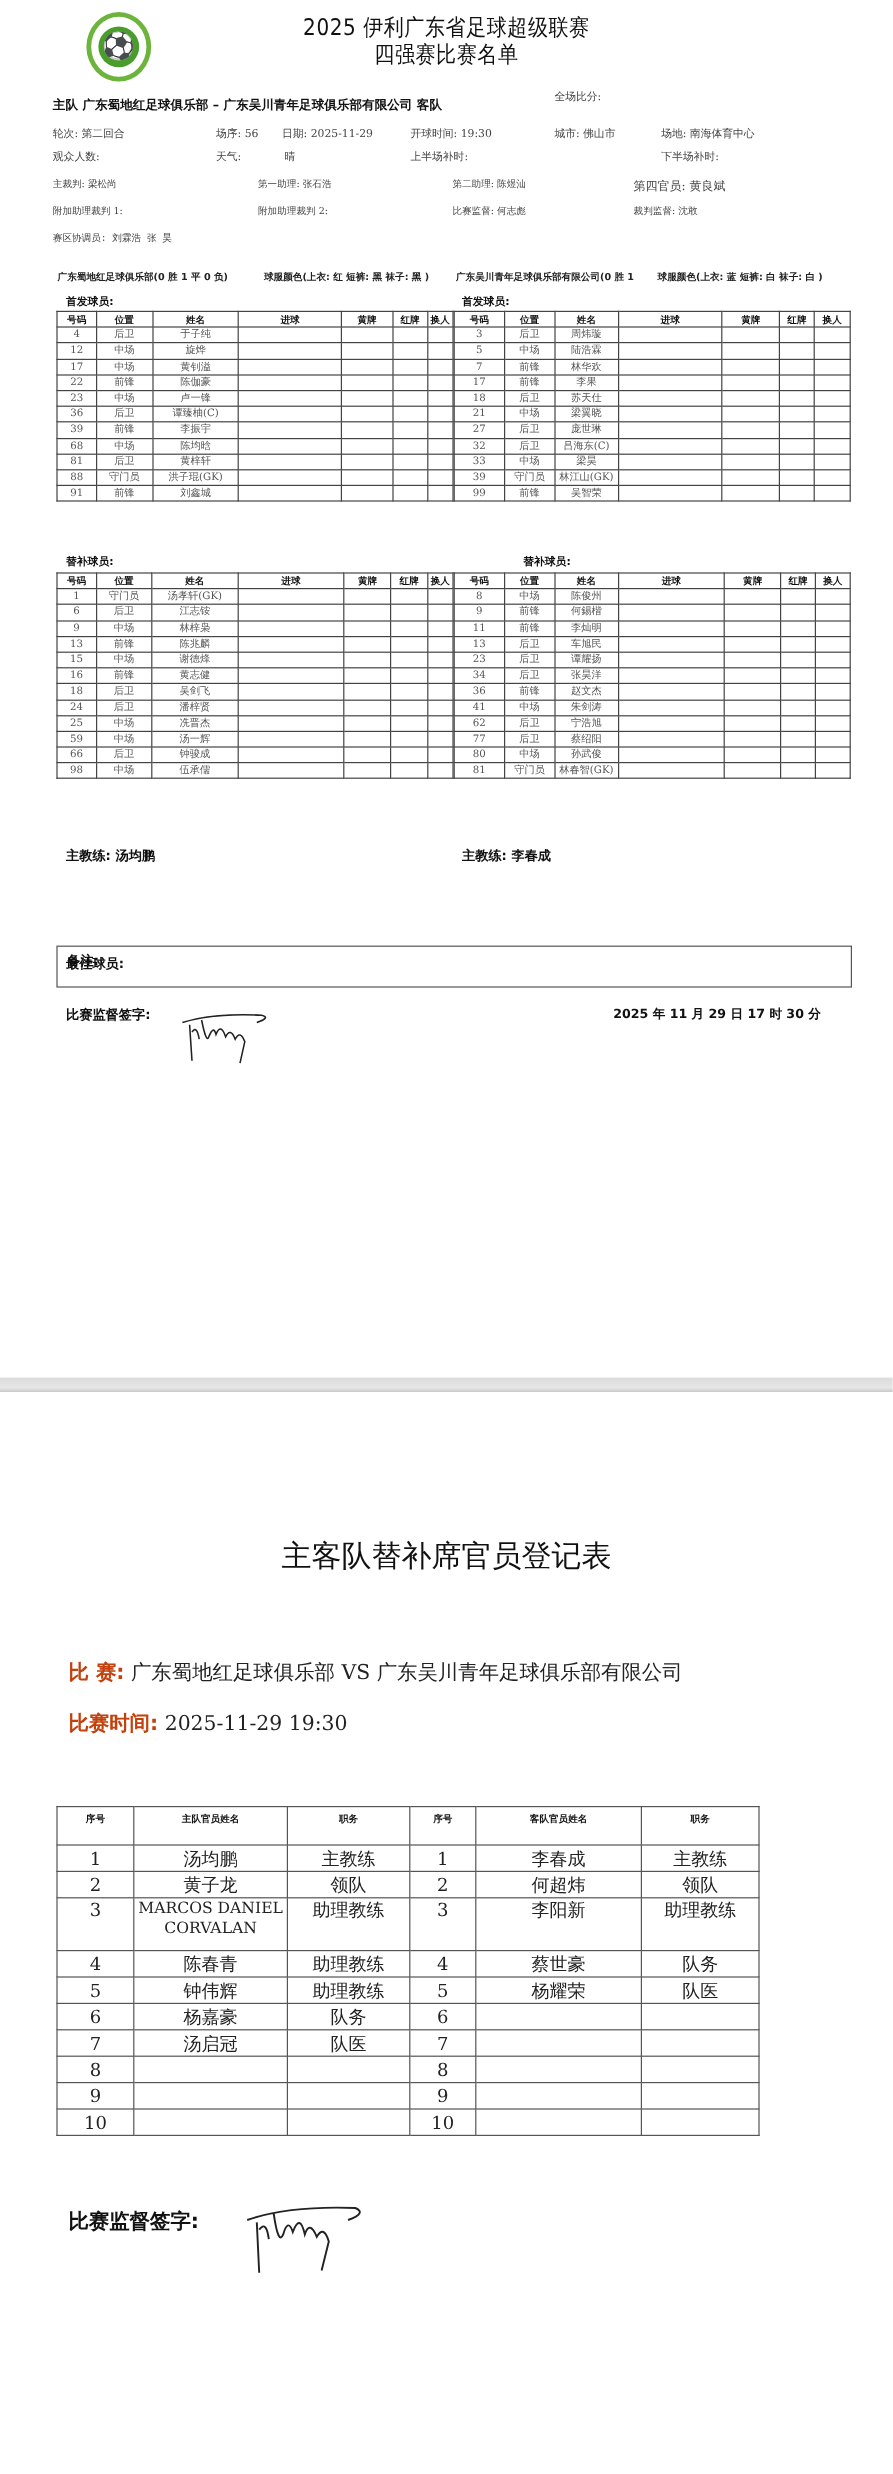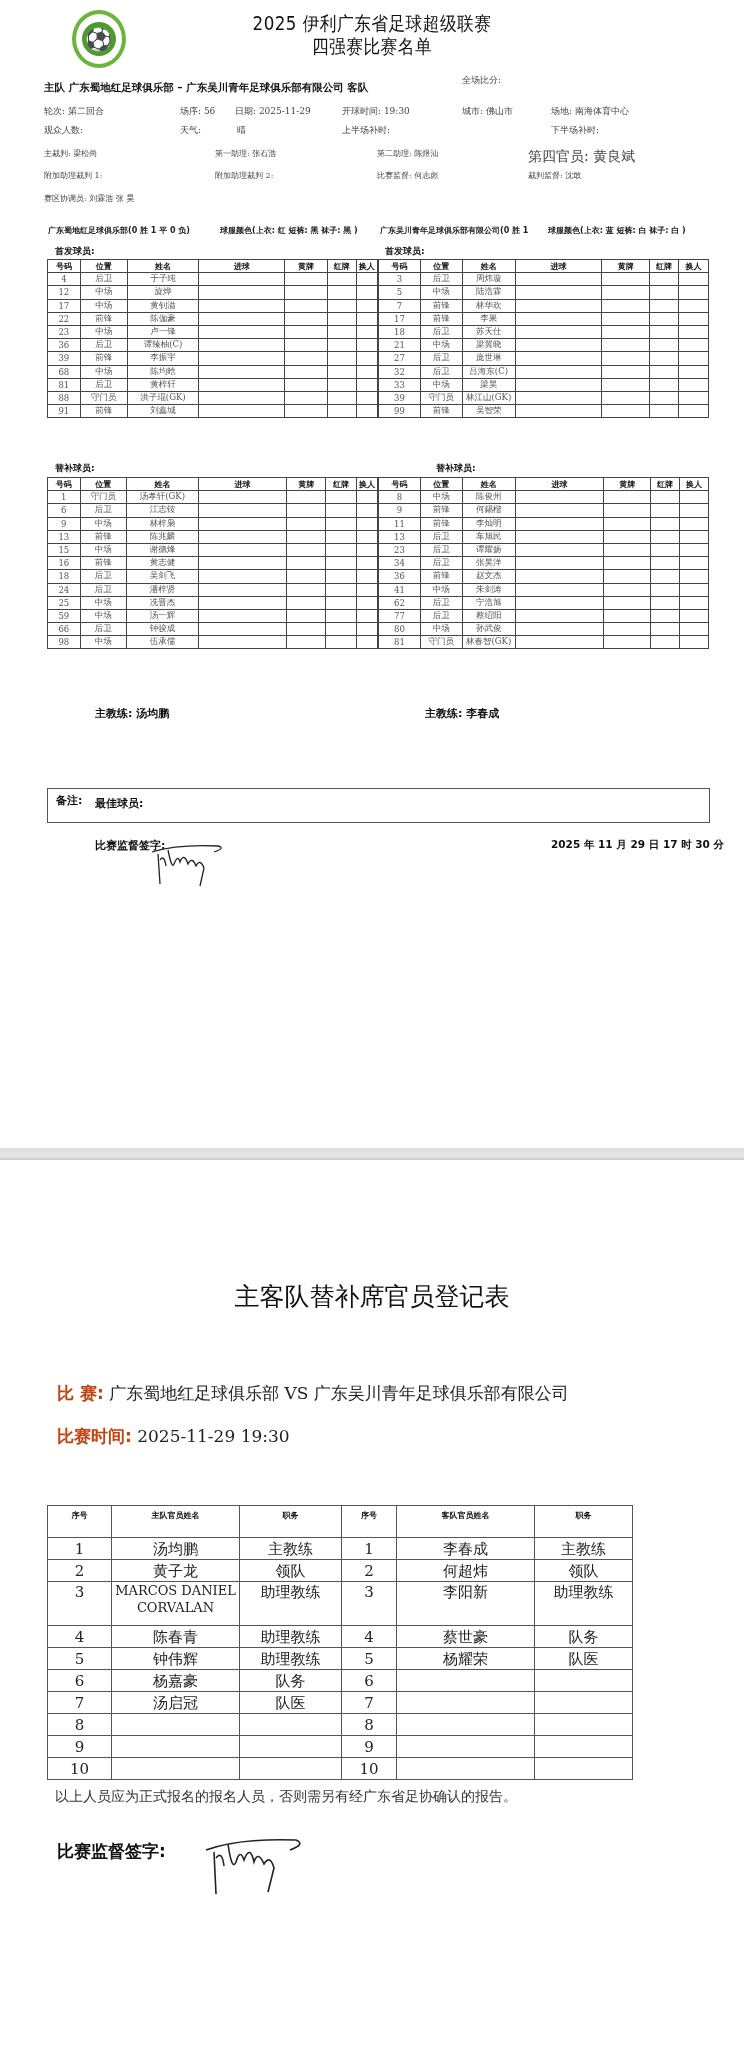--- a/index.html
+++ b/index.html
@@ -19,21 +19,21 @@
   .abs { position: absolute; white-space: nowrap; }
 
   .teams-line { font-size: 10.5px; color: #111; }
 
   table.roster { position: absolute; border-collapse: collapse; font-size: 8.5px; }
   table.roster th, table.roster td { border: 1px solid #444; height: 13.2px; text-align: center; padding: 0; font-weight: normal; }
   table.roster th { font-weight: bold; font-family: "DejaVu Sans", sans-serif; font-size: 8px; color:#111; }
   table.roster td { color: #555; }
   .section-label { font-size: 9px; font-weight: bold; font-family: "DejaVu Sans", sans-serif; color:#111; }
 
-  .coach { font-size: 11px; font-weight: bold; font-family: "DejaVu Sans", sans-serif; color:#111;margin-left:40px; }
+  .coach { font-size: 11px; font-weight: bold; font-family: "DejaVu Sans", sans-serif; color:#111; }
   .events-bar { position: absolute; left: 47px; top: 735px; width: 661px; height: 13px; border: 1px solid #555; display: flex; font-size: 7px; }
   .events-bar .c1 { width: 300px; border-right: 1px solid #555; }
   .events-bar .c2 { width: 68px; border-right: 1px solid #555; text-align:center; font-weight:bold; font-family:"DejaVu Sans",sans-serif; line-height: 11px; }
   .notes-box { position: absolute; left: 47px; top: 788px; width: 663px; height: 35px; border: 1px solid #555; padding: 4px 8px; font-size: 11px; font-weight: bold; font-family: "DejaVu Sans", sans-serif; color:#111; }
 
   .title2 { position: absolute; left: 0; top: 120px; width: 744px; text-align: center; font-family: "DejaVu Sans", sans-serif; font-size: 25px; color: #111; }
   .match-line { font-size: 17px; color: #222; }
   .match-line .lbl { font-weight: bold; font-family: "DejaVu Sans", sans-serif; color:#c2410c; }
 
   table.officials { position: absolute; left: 47px; top: 345px; border-collapse: collapse; }
@@ -69,28 +69,28 @@
 
   <div class="abs small" style="left:44px;top:124px;">观众人数:</div>
   <div class="abs small" style="left:180px;top:124px;">天气:</div>
   <div class="abs small" style="left:237px;top:124px;">晴</div>
   <div class="abs small" style="left:342px;top:124px;">上半场补时:</div>
   <div class="abs small" style="left:551px;top:124px;">下半场补时:</div>
 
   <div class="abs small" style="left:44px;top:148px;font-size:8px;">主裁判: 梁松尚</div>
   <div class="abs small" style="left:215px;top:148px;font-size:8px;">第一助理: 张石浩</div>
   <div class="abs small" style="left:377px;top:148px;font-size:8px;">第二助理: 陈煜汕</div>
-  <div class="abs small" style="left:528px;top:148px;font-size:14px;">第四官员: 黄良斌</div>
+  <div class="abs small" style="left:528px;top:148px;font-size:10px;">第四官员: 黄良斌</div>
 
   <div class="abs small" style="left:44px;top:170px;font-size:8px;">附加助理裁判 1:</div>
   <div class="abs small" style="left:215px;top:170px;font-size:8px;">附加助理裁判 2:</div>
   <div class="abs small" style="left:377px;top:170px;font-size:8px;">比赛监督: 何志彪</div>
   <div class="abs small" style="left:528px;top:170px;font-size:8px;">裁判监督: 沈敢</div>
 
-  <div class="abs small" style="left:44px;top:193px;font-size:8px;">赛区协调员: 刘霖浩    张 昊</div>
+  <div class="abs small" style="left:44px;top:193px;font-size:8px;font-family:Liberation Mono, monospace;">赛区协调员: 刘霖浩    张 昊</div>
 
   <div class="abs bold" style="left:48px;top:225px;font-size:8px;">广东蜀地红足球俱乐部(0 胜 1 平 0 负)</div>
   <div class="abs bold" style="left:220px;top:225px;font-size:8px;">球服颜色(上衣: 红  短裤: 黑   袜子: 黑  )</div>
   <div class="abs bold" style="left:380px;top:225px;font-size:8px;">广东吴川青年足球俱乐部有限公司(0 胜 1</div>
   <div class="abs bold" style="left:548px;top:225px;font-size:8px;">球服颜色(上衣: 蓝  短裤: 白   袜子: 白  )</div>
 
   <div class="abs section-label" style="left:55px;top:245px;">首发球员:</div>
   <div class="abs section-label" style="left:385px;top:245px;">首发球员:</div>
 
   <table class="roster" style="left:47px;top:259px;width:331px;">
@@ -734,19 +734,18 @@
           <td>10</td>
           <td></td>
           <td></td>
           <td>10</td>
           <td></td>
           <td></td>
         </tr>
     </tbody>
   </table>
 
-  <div class="abs note2" style="left:55px;top:628px;">以上人员应为正式报名的报名人员，否则需另有经广东省足协确认的报告。</div>
 
   <div class="abs sig-label2" style="left:57px;top:680px;">比赛监督签字:</div>
   <svg class="abs" style="left:200px;top:670px;" width="110" height="70" viewBox="0 0 110 70">
     <path d="M6 20 Q40 8 96 10 Q106 14 90 20 M14 22 L16 64 M16 28 Q22 20 24 36 M28 14 Q32 42 36 32 Q40 18 44 30 Q50 14 54 32 Q58 20 64 34 Q70 24 74 38 L68 62" fill="none" stroke="#222" stroke-width="1.6"></path>
   </svg>
 </div>
 
 </body></html>

